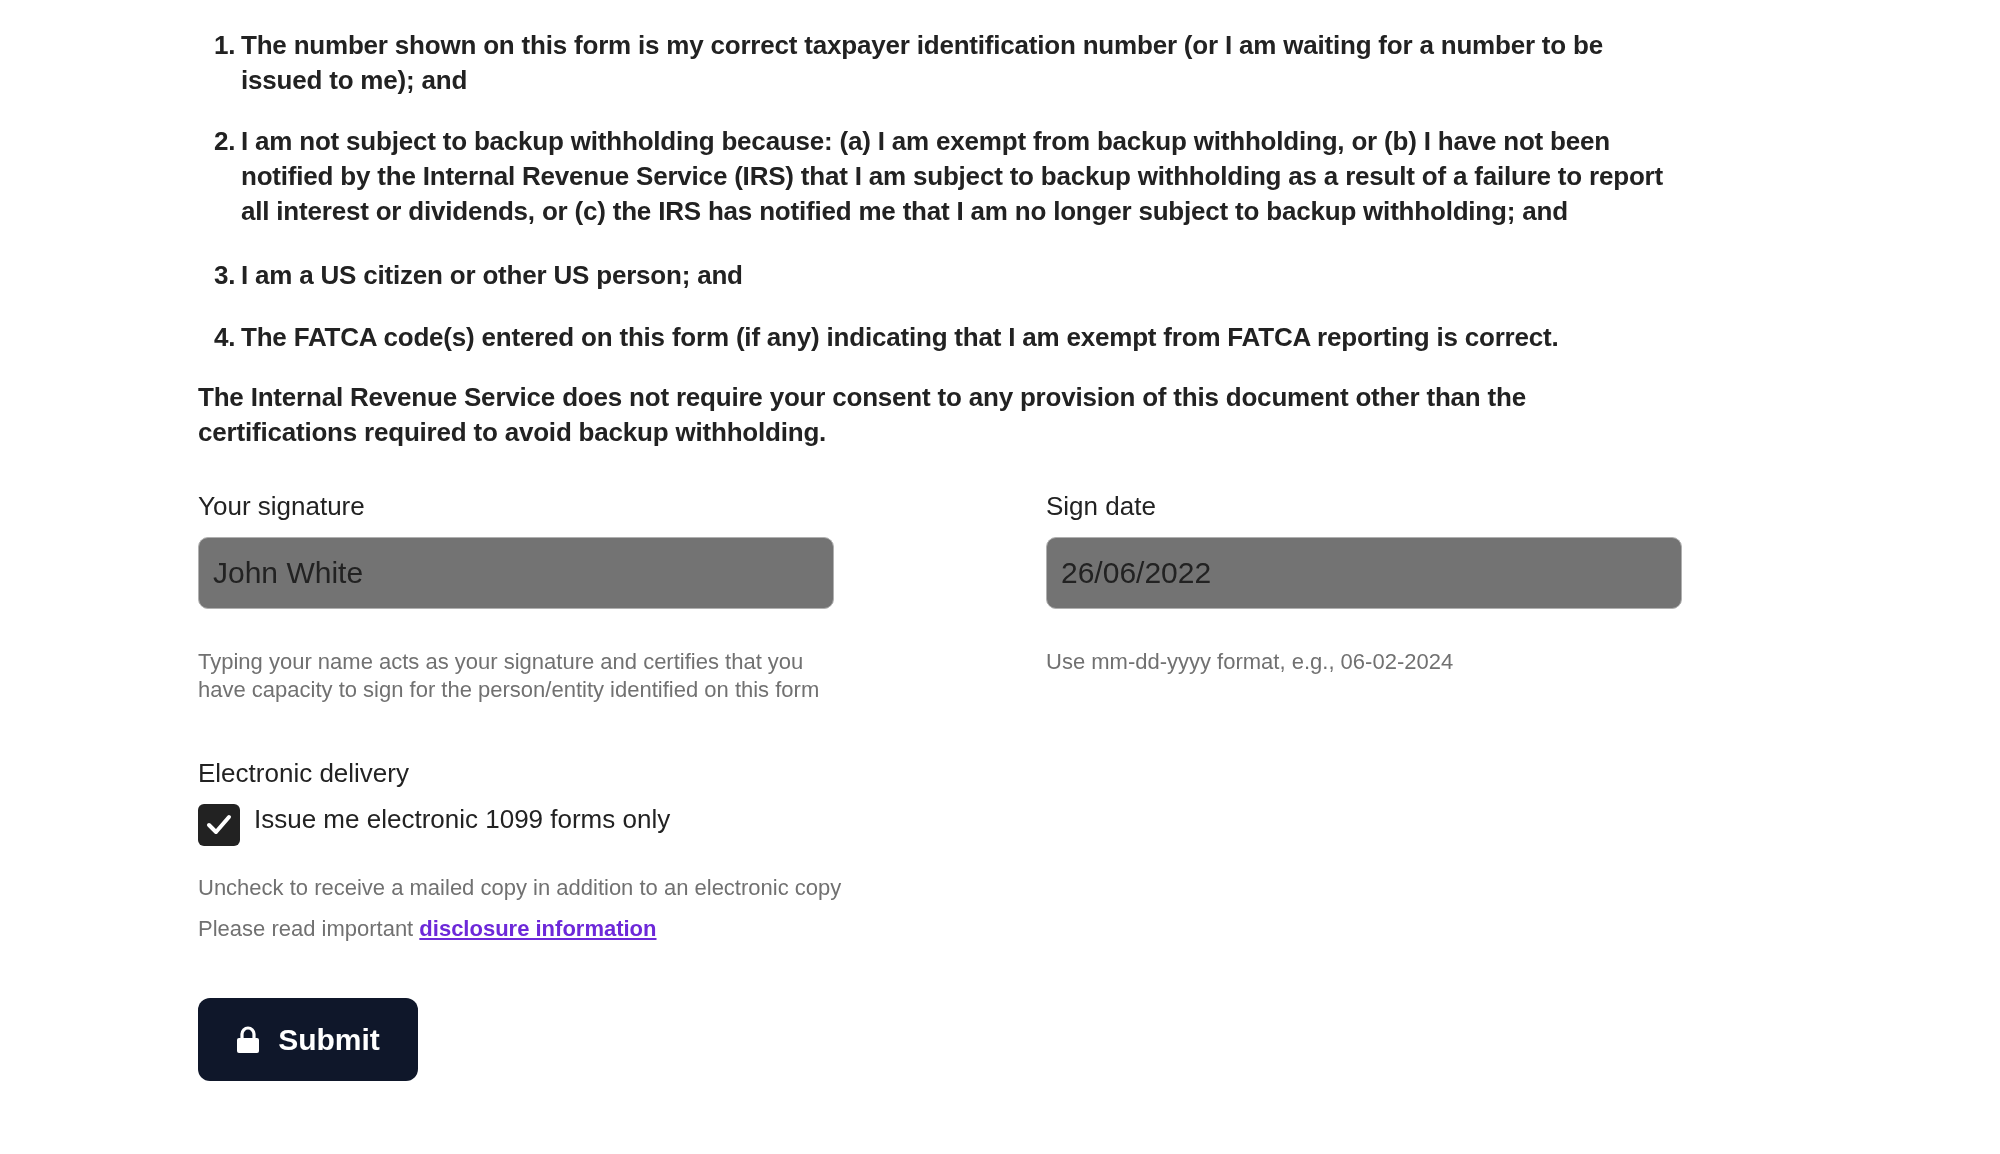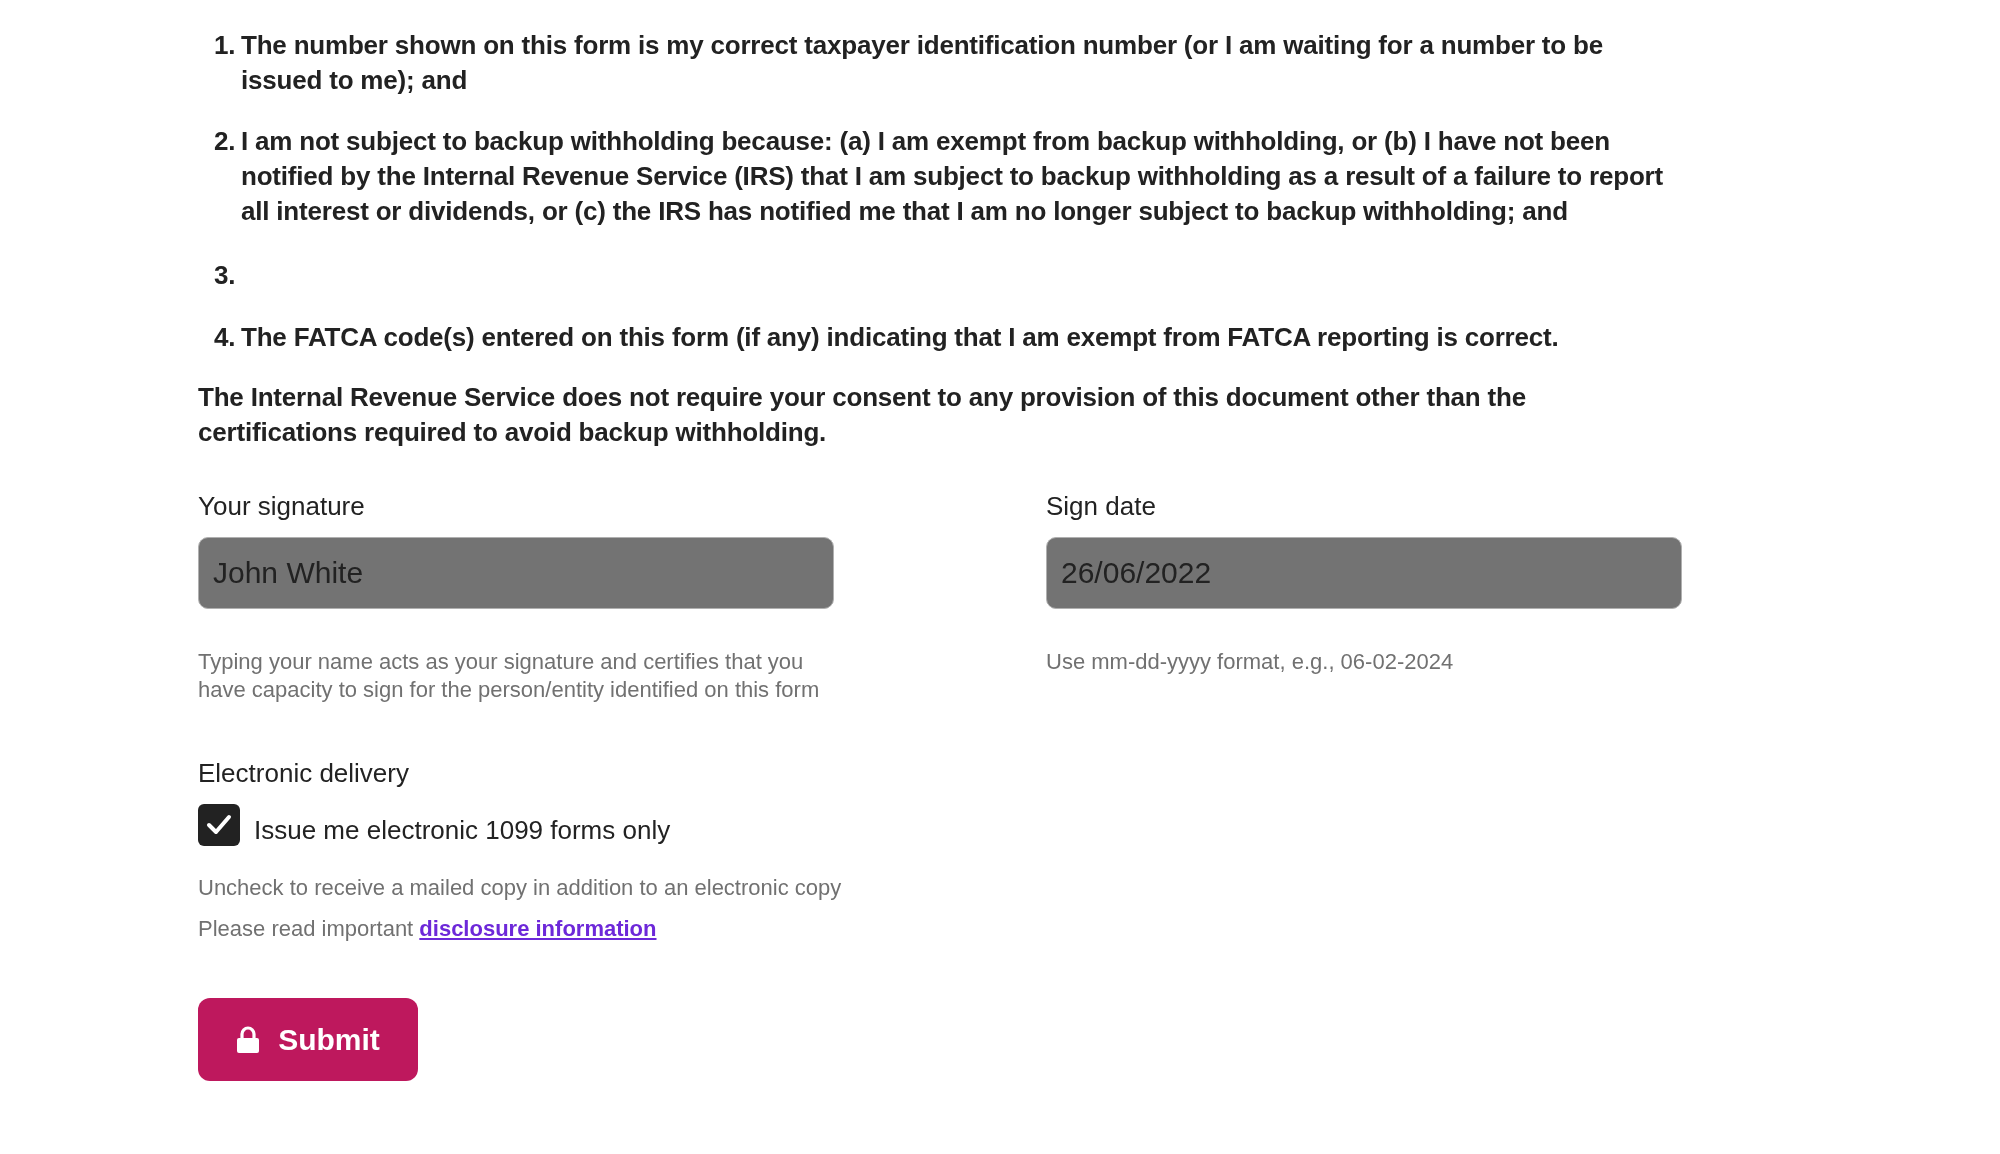--- a/index.html
+++ b/index.html
@@ -85,21 +85,21 @@
       font-size: 22px;
       line-height: 28px;
       color: #717171;
       margin: 0;
     }
     .checkbox-row {
       position: absolute;
       left: 0;
       top: 804px;
       display: flex;
-      align-items: flex-end;
+      align-items: flex-start;
       height: 42px;
     }
     .checkbox {
       width: 42px;
       height: 42px;
       border-radius: 6px;
       background: #222222;
       display: flex;
       align-items: center;
       justify-content: center;
@@ -118,21 +118,21 @@
       cursor: pointer;
     }
     .submit-btn {
       position: absolute;
       left: 0;
       top: 998px;
       width: 220px;
       height: 83px;
       border: none;
       border-radius: 12px;
-      background: #be185d;
+      background: #0f172a;
       color: #ffffff;
       font-family: "Liberation Sans", "DejaVu Sans", sans-serif;
       font-size: 30px;
       font-weight: 700;
       display: flex;
       align-items: center;
       justify-content: center;
       gap: 18px;
       padding: 0;
       cursor: not-allowed;
@@ -147,20 +147,21 @@
     <li class="cert-item item-1">
       <span class="num">1.</span>
       <span>The number shown on this form is my correct taxpayer identification number (or I am waiting for a number to be issued to me); and</span>
     </li>
     <li class="cert-item item-2">
       <span class="num">2.</span>
       <span>I am not subject to backup withholding because: (a) I am exempt from backup withholding, or (b) I have not been notified by the Internal Revenue Service (IRS) that I am subject to backup withholding as a result of a failure to report all interest or dividends, or (c) the IRS has notified me that I am no longer subject to backup withholding; and</span>
     </li>
     <li class="cert-item item-3">
       <span class="num">3.</span>
+      <span>I am a US citizen or other US person; and</span>
     </li>
     <li class="cert-item item-4">
       <span class="num">4.</span>
       <span>The FATCA code(s) entered on this form (if any) indicating that I am exempt from FATCA reporting is correct.</span>
     </li>
   </ol>
 
   <p class="irs-note">The Internal Revenue Service does not require your consent to any provision of this document other than the certifications required to avoid backup withholding.</p>
 
   <label class="field-label" style="left:0; top:490px;" for="sig-input">Your signature</label>

